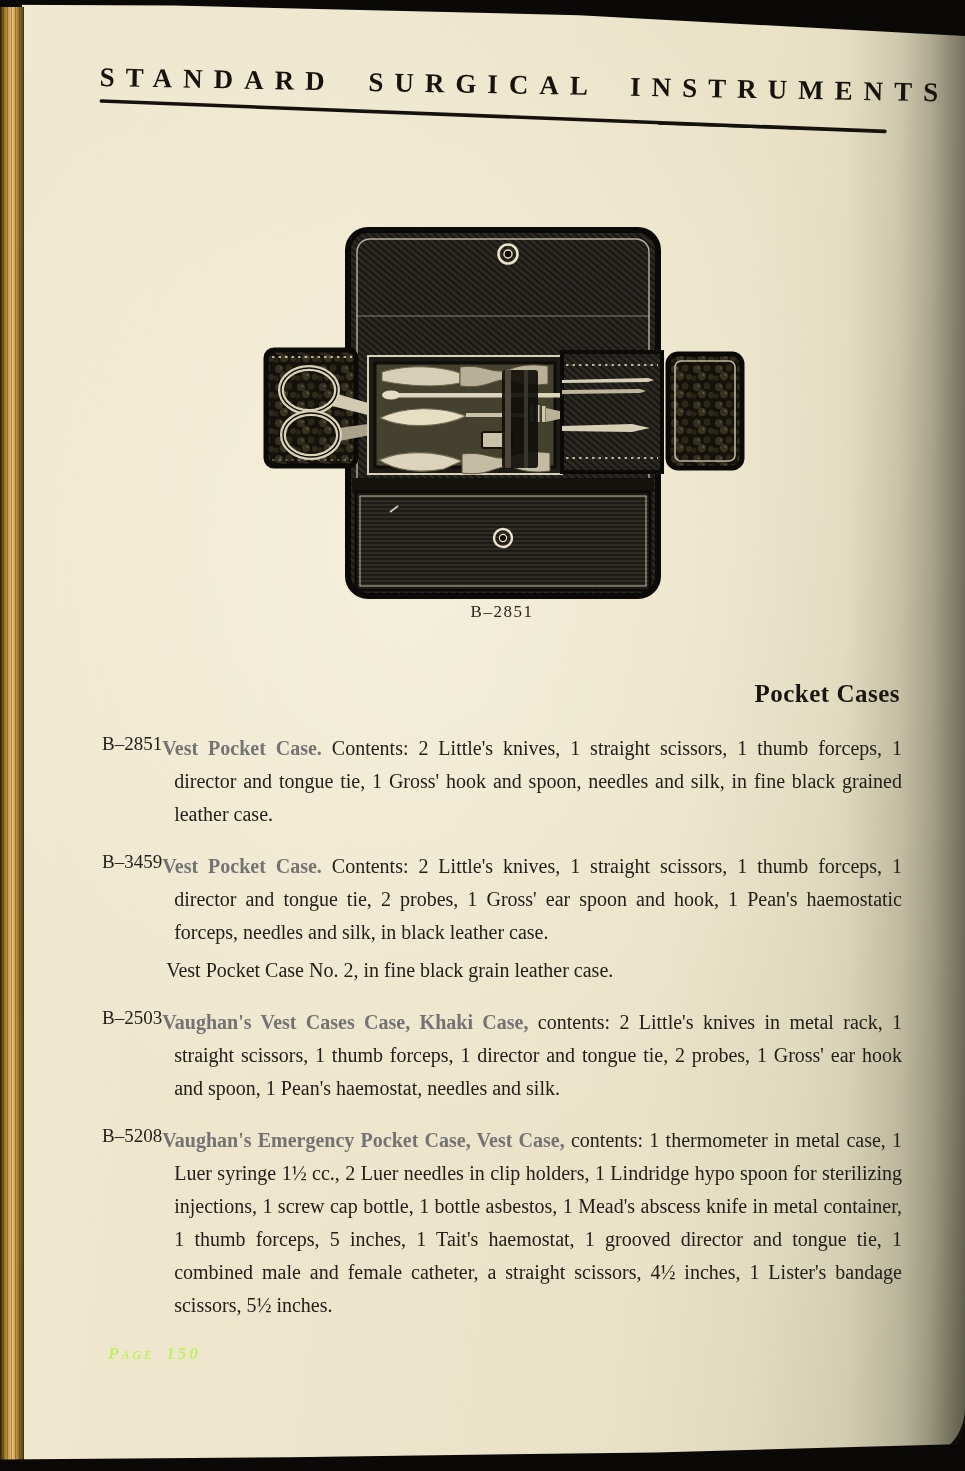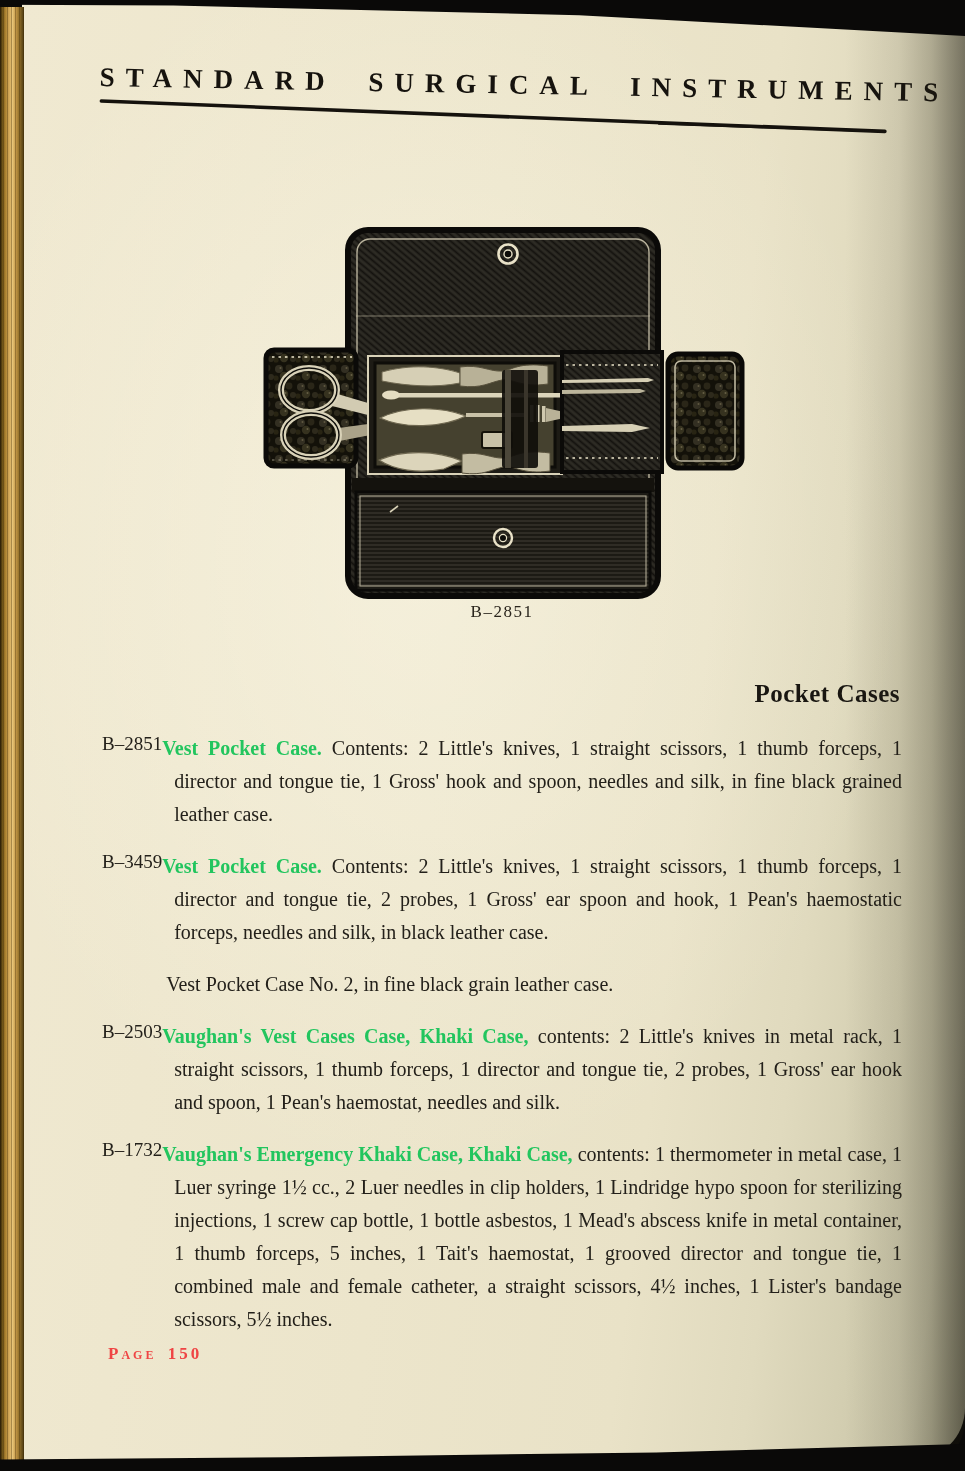--- a/index.html
+++ b/index.html
@@ -85,27 +85,27 @@
   .entry { display: flex; align-items: flex-start; margin-bottom: 19px; }
   .entry-id {
     flex: 0 0 56px; font-size: 19px; color: #23201a; padding-top: 1px;
     white-space: nowrap;
   }
   .entry-text { flex: 1; min-width: 0; }
   .entry p {
     margin: 0; font-size: 20px; line-height: 33px; color: #23201a;
     text-align: justify; padding-left: 12px; text-indent: -12px;
   }
-  .entry p.note { margin-top: 19px; text-indent: -8px; }
-  .entry b { font-weight: 700; color: #22c55e; }
+  .entry p.note { margin-top: 5px; text-indent: -8px; }
+  .entry b { font-weight: 700; color: #737373; }
 
   .page-number {
     position: absolute; left: 108px; top: 1344px; z-index: 2;
-    font-size: 17px; font-weight: 700; color: #ef4444;
-    font-variant: small-caps; letter-spacing: 3px; word-spacing: 4px;
+    font-size: 17px; font-weight: 700; color: #bef264;
+    font-variant: small-caps; letter-spacing: 3px; word-spacing: 4px; font-style: italic;
   }
 </style>
 </head>
 <body>
 
 <div class="page"></div>
 <div class="page-edges"></div>
 <div class="gutter-shade"></div>
 <div class="scan-top"></div>
 <div class="scan-bottom"></div>
@@ -253,22 +253,22 @@
 
   <div class="entry">
     <span class="entry-id">B–2503</span>
     <div class="entry-text">
       <p><b>Vaughan's Vest Cases Case, Khaki Case,</b>
         <span>contents:  2 Little's knives in metal rack, 1 straight scissors, 1 thumb forceps, 1 director and tongue tie, 2 probes, 1 Gross' ear hook and spoon, 1 Pean's haemostat, needles and silk.</span></p>
     </div>
   </div>
 
   <div class="entry">
-    <span class="entry-id">B–1732</span>
-    <div class="entry-text">
-      <p><b>Vaughan's Emergency Khaki Case, Khaki Case,</b>
+    <span class="entry-id">B–5208</span>
+    <div class="entry-text">
+      <p><b>Vaughan's Emergency Pocket Case, Vest Case,</b>
         <span>contents: 1 thermometer in metal case, 1 Luer syringe 1½ cc., 2 Luer needles in clip holders, 1 Lindridge hypo spoon for sterilizing injections, 1 screw cap bottle, 1 bottle asbestos, 1 Mead's abscess knife in metal container, 1 thumb forceps, 5 inches, 1 Tait's haemostat, 1 grooved director and tongue tie, 1 combined male and female catheter, a straight scissors, 4½ inches, 1 Lister's bandage scissors, 5½ inches.</span></p>
     </div>
   </div>
 
 </div>
 
 <div class="page-number">Page 150</div>
 
 </body></html>

